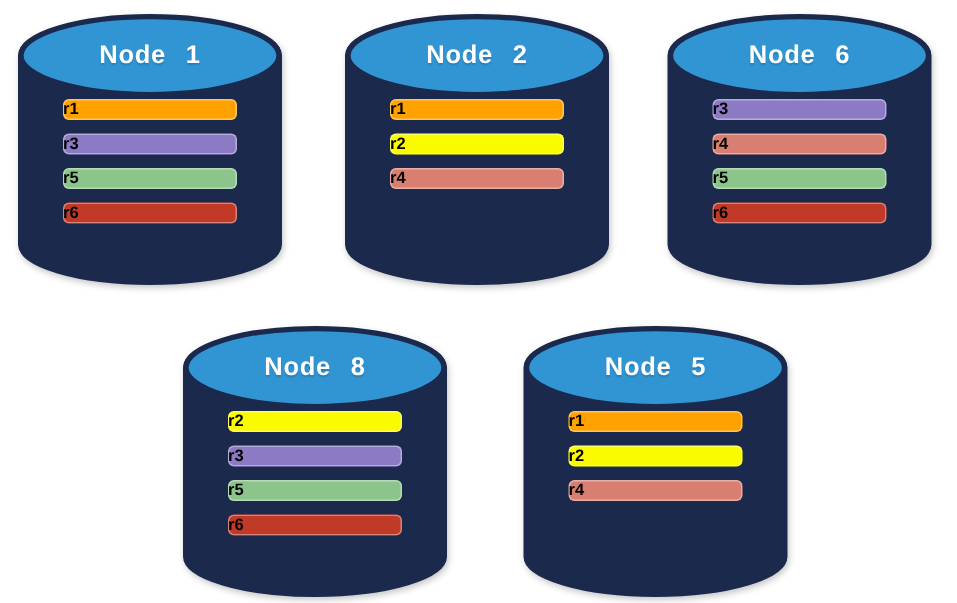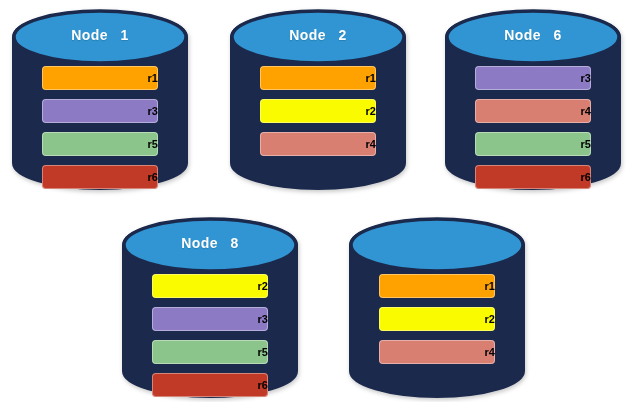--- a/index.html
+++ b/index.html
@@ -27,43 +27,43 @@
     height: 184px;
     filter: drop-shadow(1px 2px 2px rgba(0,0,0,0.22));
   }
   .node-title {
     position: absolute;
     top: 19px;
     left: 0;
     right: 0;
     text-align: center;
     color: #ffffff;
-    font-size: 14px;
+    font-size: 17px;
     font-weight: bold;
     word-spacing: 8px;
     letter-spacing: 0.5px;
     text-shadow: 0 1px 1px rgba(0,0,0,0.15);
   }
   .bars {
     position: absolute;
     top: 58px;
     left: 50%;
     transform: translateX(-50%);
     width: 116px;
     display: flex;
     flex-direction: column;
     gap: 9px;
   }
   .bar {
-    height: 24px;
+    height: 14px;
     border-radius: 4px;
     box-shadow: inset 0 0 0 1px rgba(255,255,255,0.38);
     display: flex;
     align-items: center;
-    justify-content: flex-end;
+    justify-content: flex-start;
     font-size: 11px;
     font-weight: bold;
     line-height: 14px;
   }
 </style>
 </head>
 <body>
 
 <div class="canvas">
 
@@ -150,20 +150,21 @@
           <span>r6</span>
         </div>
       </div>
     </div>
 
     <div class="node" style="left: 348px; top: 216px;">
       <svg class="cyl" viewBox="0 0 178 184" xmlns="http://www.w3.org/2000/svg">
         <path class="cyl-body" d="M2,29 L2,155 A87,26 0 0 0 176,155 L176,29 A87,26 0 0 0 2,29 Z" stroke-width="2" fill="#1B294D" stroke="#1B294D"></path>
         <ellipse class="cyl-top" cx="89" cy="29" rx="86" ry="26" stroke-width="3.5" fill="#3095D2" stroke="#1B294D"></ellipse>
       </svg>
+      <div class="node-title" style="color: rgb(255, 255, 255);">Node 5</div>
       <div class="bars">
         <div class="bar" style="background: rgb(255, 162, 0); color: rgb(0, 0, 0);">
           <span>r1</span>
         </div>
         <div class="bar" style="background: rgb(251, 251, 0); color: rgb(0, 0, 0);">
           <span>r2</span>
         </div>
         <div class="bar" style="background: rgb(217, 127, 114); color: rgb(0, 0, 0);">
           <span>r4</span>
         </div>

